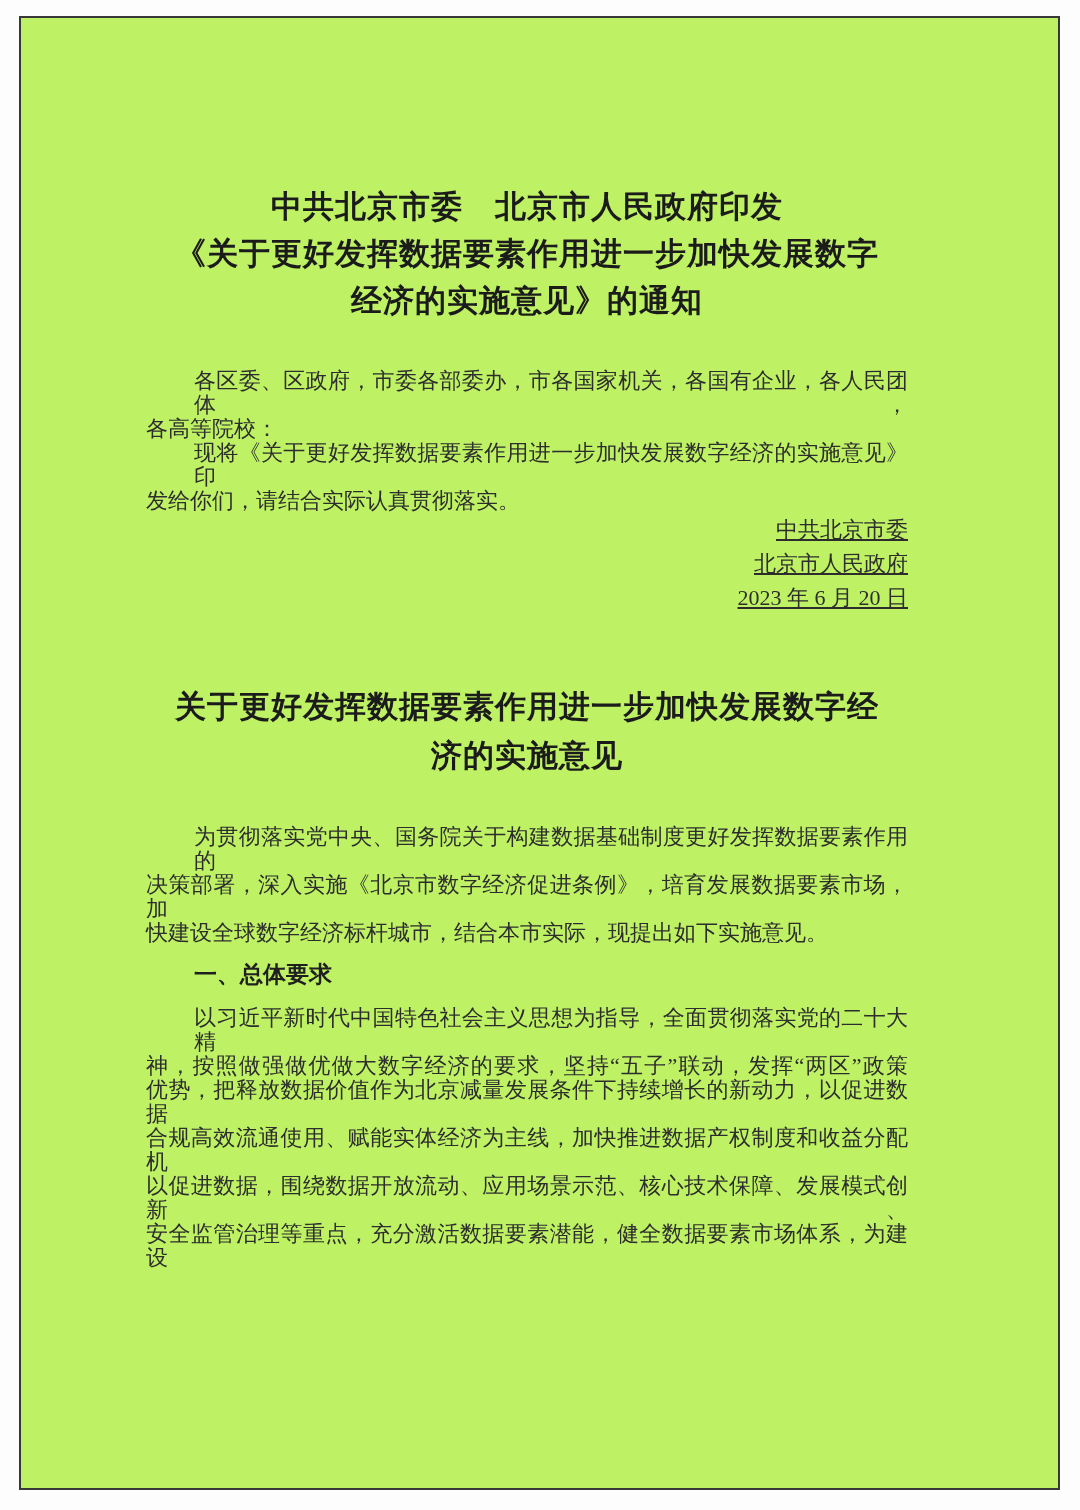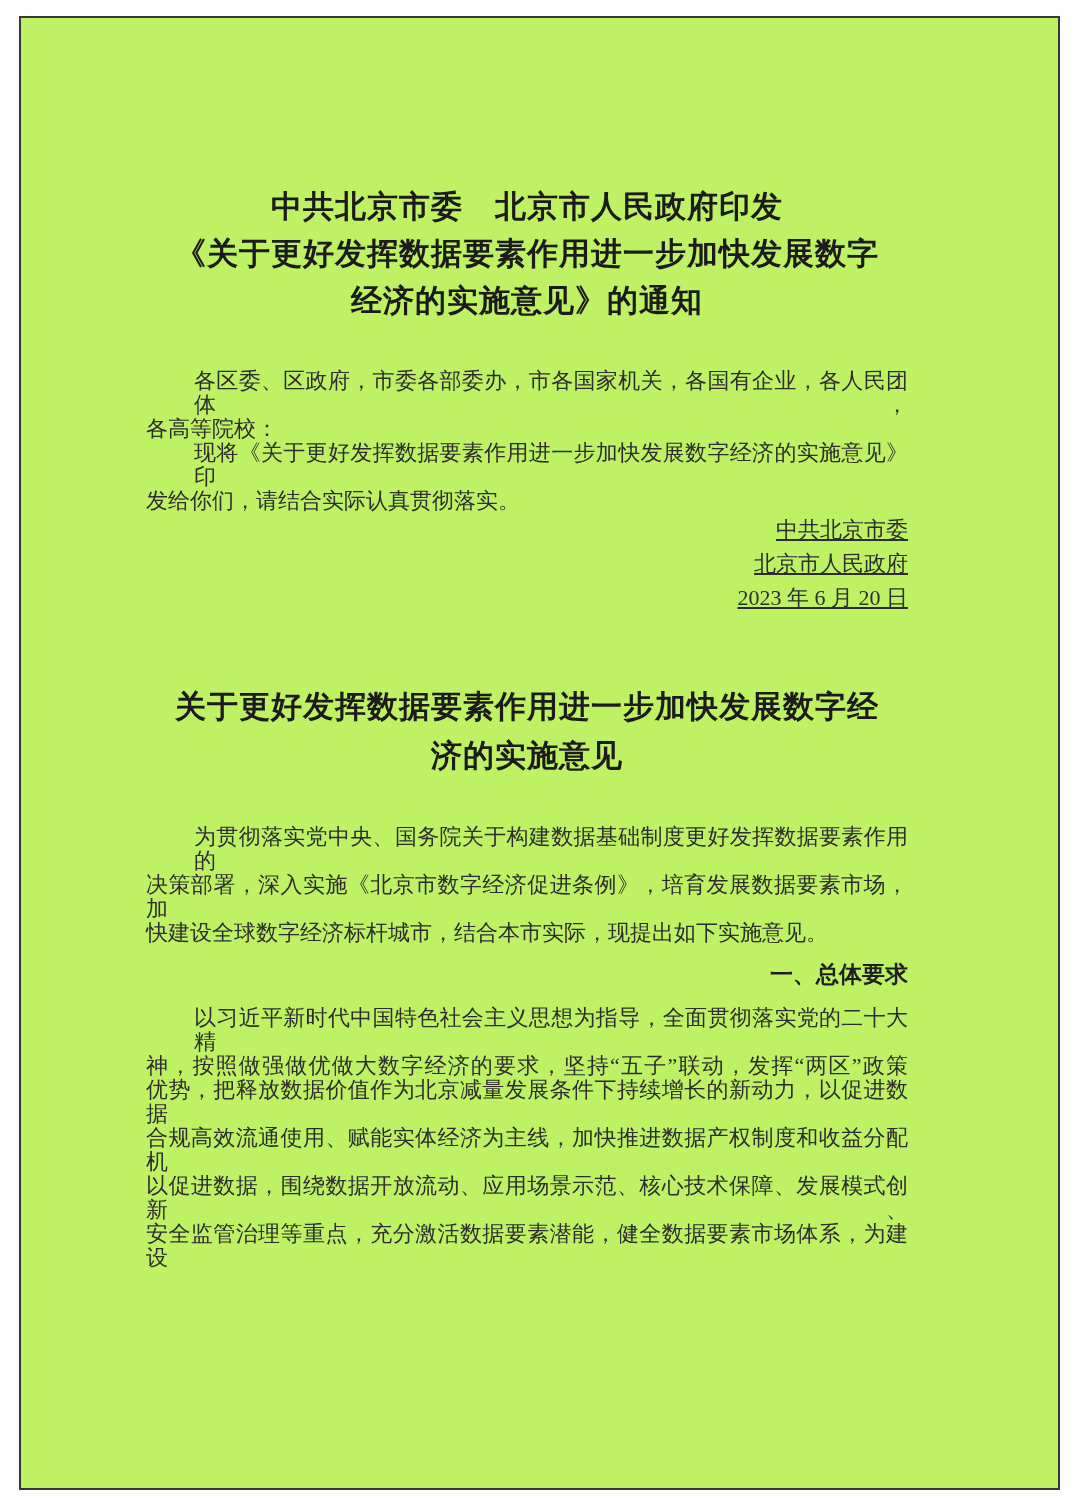--- a/index.html
+++ b/index.html
@@ -34,21 +34,21 @@
   .line { font-size: 22px; line-height: 24px; white-space: normal; }
   .full { text-align: justify; text-align-last: justify; }
   .end  { text-align: left; text-align-last: left; }
   .indent { padding-left: 48px; }
   .addressee { margin-top: 45px; }
   .intro { margin-top: 45px; }
   .signature { text-align: right; }
   .sig { font-size: 22px; line-height: 34px; text-decoration: underline; }
   .h-section {
     font-size: 23px; font-weight: bold; color: #1f1f1f;
-    line-height: 34px; padding-left: 48px; margin: 13px 0 14px 0; text-align: right;
+    line-height: 34px; padding-left: 48px; margin: 13px 0 14px 0;
   }
   .sub { font-size: 22px; line-height: 34px; padding-left: 48px; }
 </style>
 </head>
 <body>
 
 <div class="canvas">
   <div class="frame">
     <div class="content">
 

